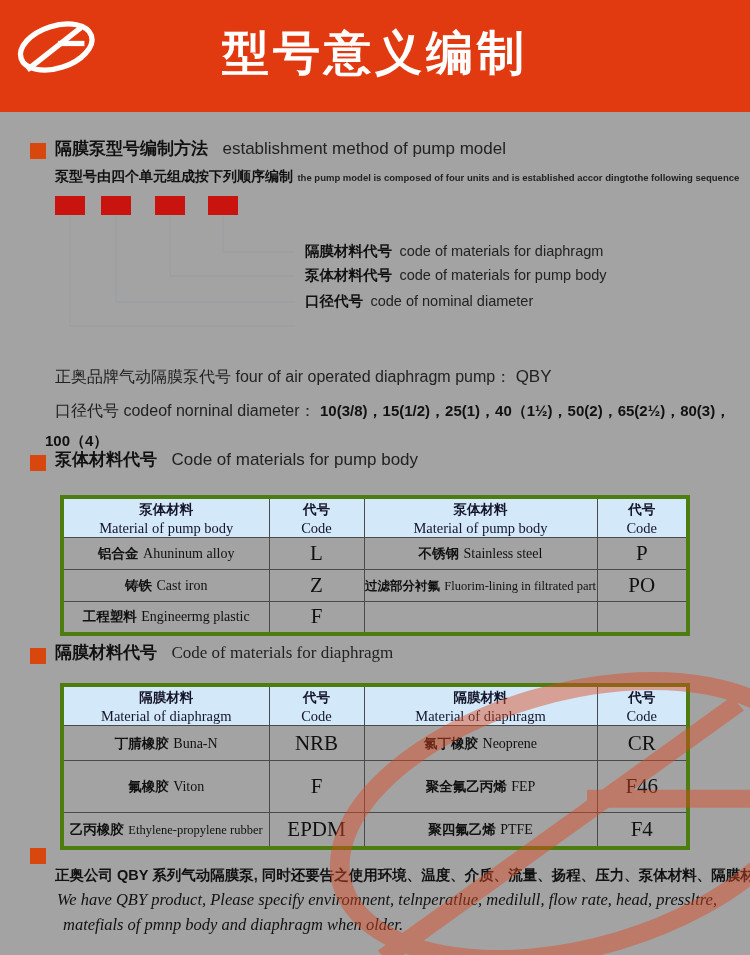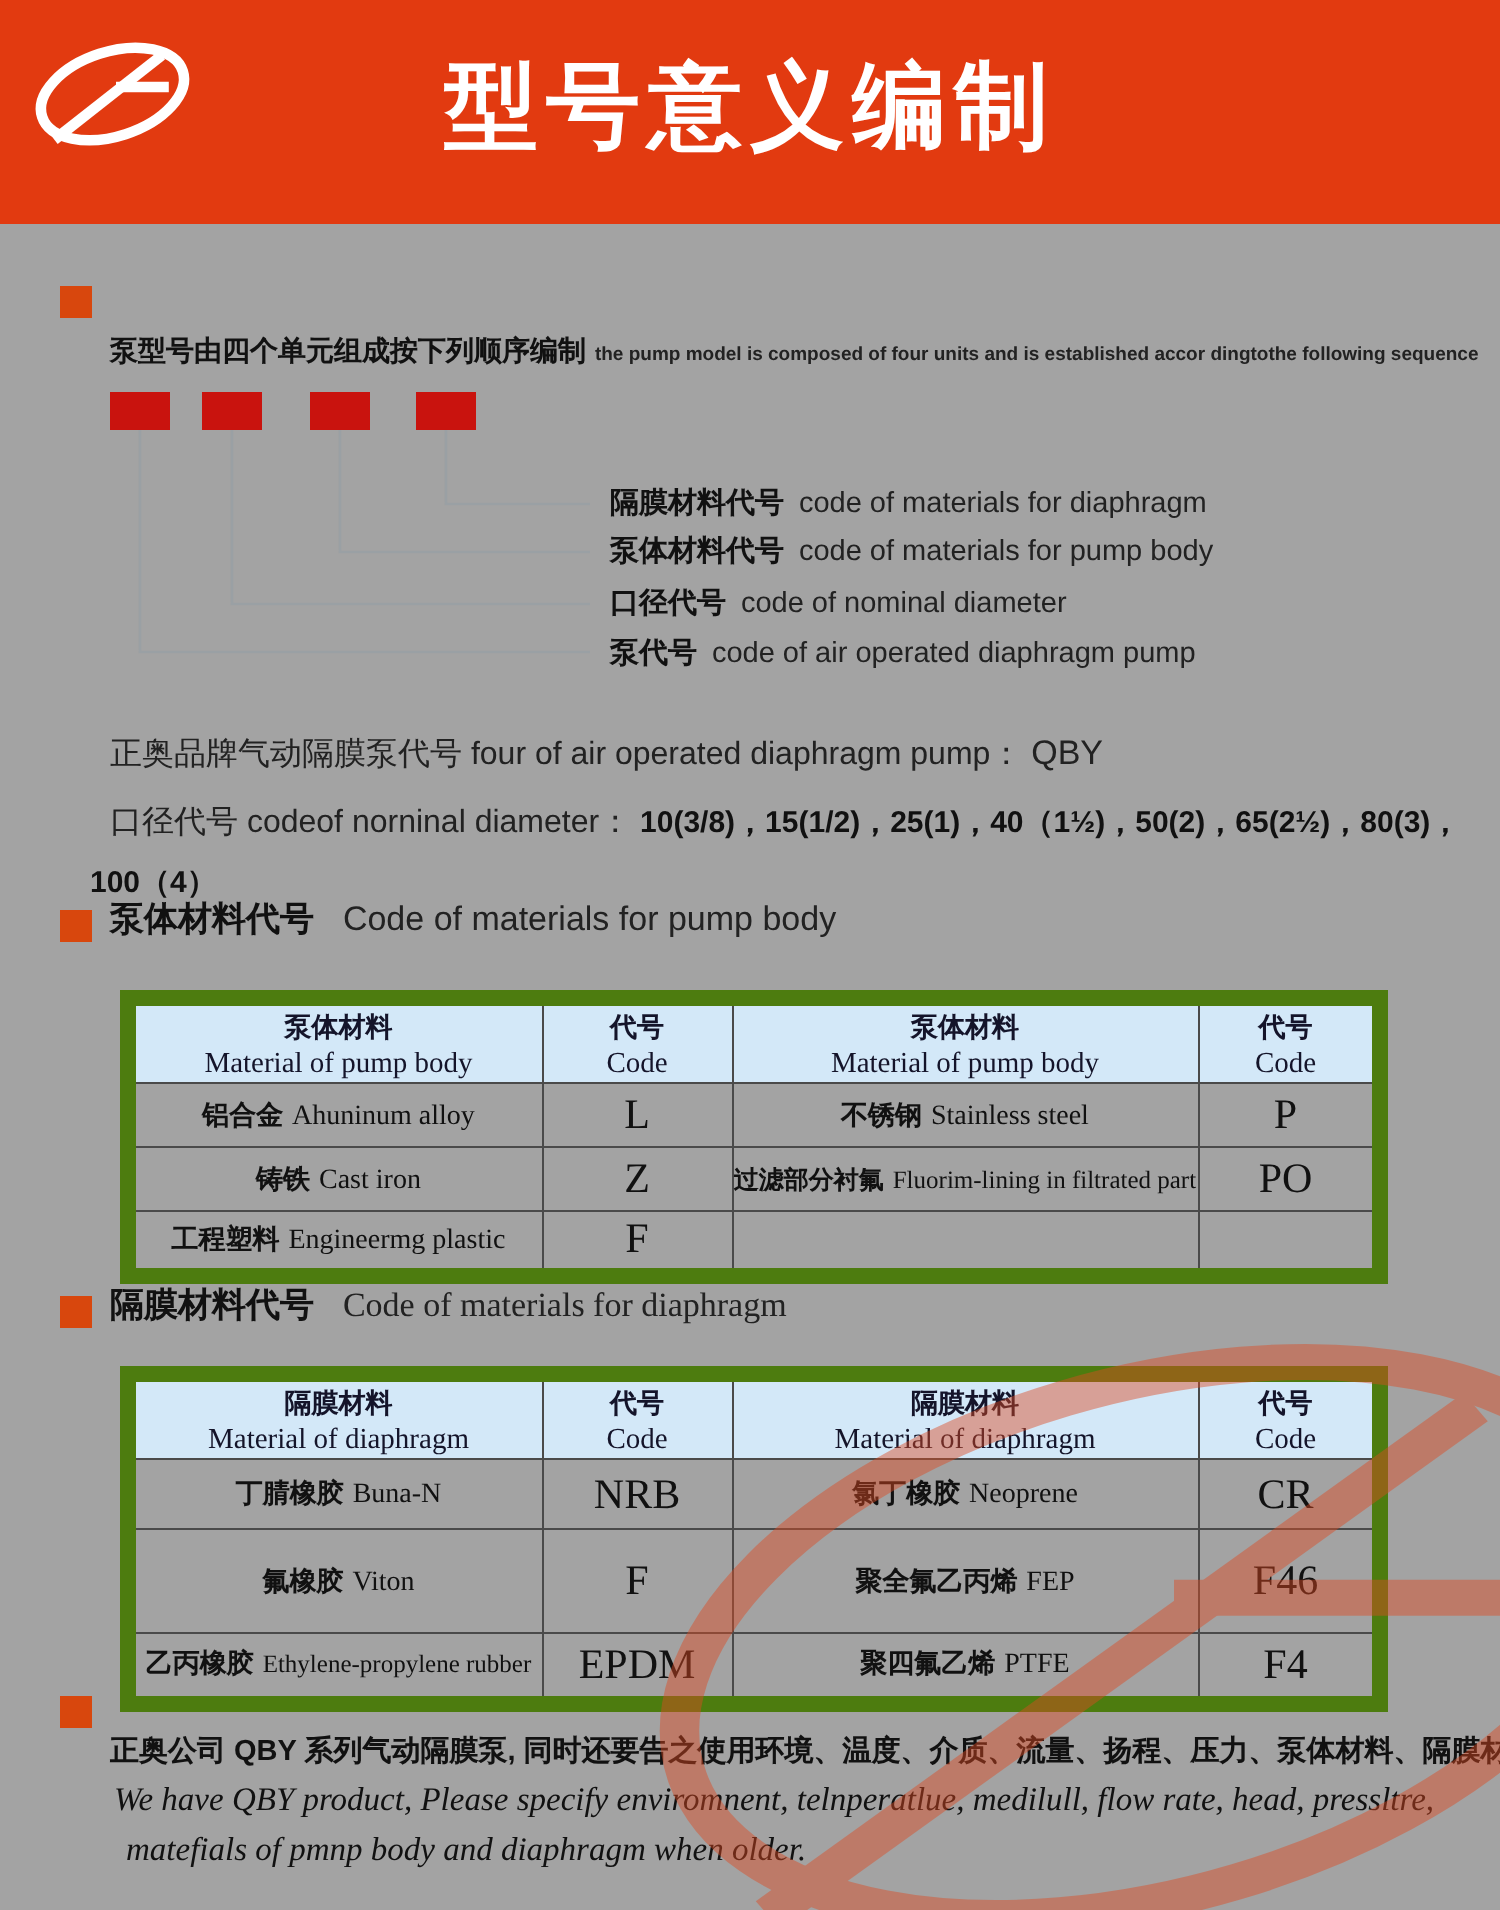--- a/index.html
+++ b/index.html
@@ -27,21 +27,21 @@
   .dlabel .zh{font-weight:bold;font-size:14.5px;color:#111;}
   .dlabel .en{font-size:14.5px;color:#222;margin-left:3px;}
   
   .tline{position:absolute;white-space:nowrap;font-size:16px;}
   .tline .zh-serif{font-family:"Liberation Serif",serif;color:#222;}
   .tline .en{font-family:"Liberation Sans",sans-serif;color:#222;}
   .tline .big{font-size:17px;}
   .tline .vals{font-weight:bold;font-size:15px;color:#111;}
   
   table.mat{position:absolute;left:60px;width:626px;border-collapse:collapse;table-layout:fixed;
-        border:8px solid #4d7c0f;}
+        border:4px solid #4d7c0f;}
   table.mat td{border:1px solid #4a4a4a;text-align:center;vertical-align:middle;padding:0;}
   table.mat .hd{background:#d3e8f8;}
   .hzh{font-weight:bold;font-size:13.5px;color:#14142a;display:block;line-height:18px;padding-top:2px;}
   .hen{font-family:"Liberation Serif",serif;font-size:14.5px;color:#14142a;display:block;line-height:18px;}
   .czh{font-weight:bold;font-size:13.5px;color:#111;}
   .cen{font-family:"Liberation Serif",serif;font-size:14px;color:#111;}
   .code{font-family:"Liberation Serif",serif;font-size:21px;color:#111;}
   
   .notice-zh{position:absolute;left:55px;top:866px;font-weight:bold;font-size:14.5px;color:#111;white-space:nowrap;}
   .notice-en{position:absolute;font-family:"Liberation Serif",serif;font-size:16.5px;color:#111;white-space:nowrap;font-style:italic;}
@@ -58,20 +58,24 @@
       <g fill="none" stroke="#ffffff" stroke-width="6">
         <ellipse cx="48" cy="34" rx="42" ry="24" transform="rotate(-18 48 34)"></ellipse>
         <path d="M15,60 L76,12"></path>
         <path d="M50,30 L80,30"></path>
       </g>
     </svg>
     <div class="banner-title">型号意义编制</div>
   </div>
 
   <div class="bullet" style="left:30px;top:143px;"></div>
+  <div class="sec-title" style="top:137px;">
+    <span class="zh">隔膜泵型号编制方法</span>
+    <span class="en">establishment method of pump model</span>
+  </div>
   <div class="sub-line">
     <span class="zh">泵型号由四个单元组成按下列顺序编制</span>
     <span class="en">the pump model is composed of four units and is established accor dingtothe following sequence</span>
   </div>
 
   <div class="sq" style="left:55px;"></div>
   <div class="sq" style="left:101px;"></div>
   <div class="sq" style="left:155px;"></div>
   <div class="sq" style="left:208px;"></div>
 
@@ -88,24 +92,20 @@
     <span class="zh">隔膜材料代号</span>
     <span class="en">code of materials for diaphragm</span>
   </div>
   <div class="dlabel" style="top:266px;">
     <span class="zh">泵体材料代号</span>
     <span class="en">code of materials for pump body</span>
   </div>
   <div class="dlabel" style="top:292px;">
     <span class="zh">口径代号</span>
     <span class="en">code of nominal diameter</span>
-  </div>
-  <div class="dlabel" style="top:317px;">
-    <span class="zh">泵代号</span>
-    <span class="en">code of air operated diaphragm pump</span>
   </div>
 
   <div class="tline" style="left:55px;top:367px;">
     <span class="zh-serif">正奥品牌气动隔膜泵代号</span>
     <span class="en">four of  air operated diaphragm pump：</span>
     <span class="en big">QBY</span>
   </div>
   <div class="tline" style="left:55px;top:401px;">
     <span class="zh-serif">口径代号</span>
     <span class="en">codeof norninal diameter：</span>

